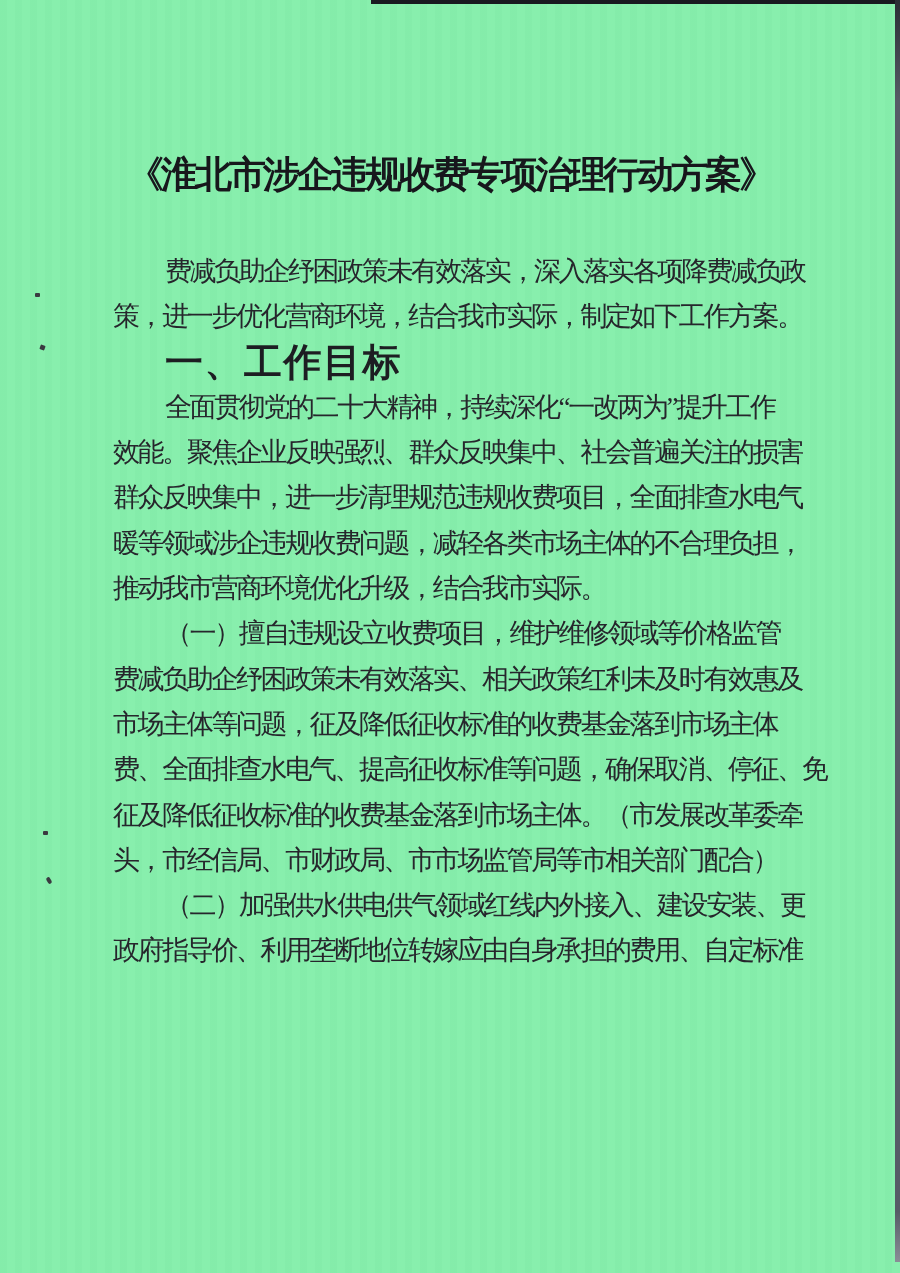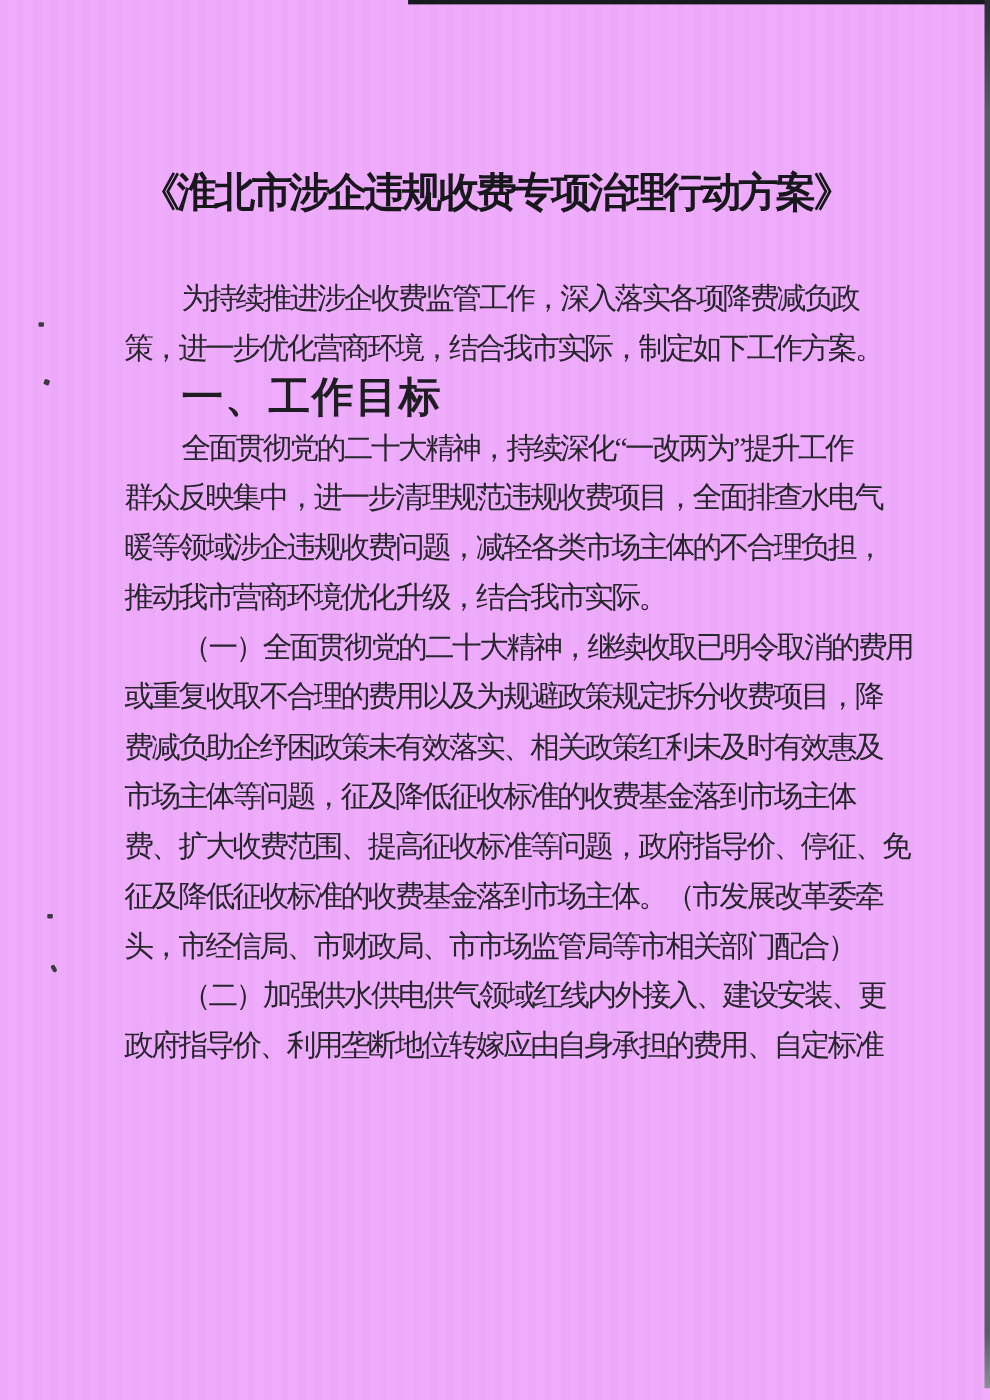--- a/index.html
+++ b/index.html
@@ -5,21 +5,21 @@
   html, body {
     margin: 0;
     padding: 0;
     background: #e9e9eb;
   }
   .page {
     position: relative;
     width: 900px;
     height: 1273px;
     margin: 0 auto;
-    background: #f0abfc;
+    background: #86efac;
     overflow: hidden;
     font-family: "Liberation Serif", "DejaVu Serif", serif;
   }
   
   .page::before {
     content: "";
     position: absolute;
     inset: 0;
     background:
       repeating-linear-gradient(90deg, rgba(0,0,0,0.012) 0 7px, rgba(255,255,255,0.015) 7px 15px);
@@ -89,36 +89,36 @@
   <div class="edge-top"></div>
   <div class="edge-right"></div>
   <div class="speck speck1"></div>
   <div class="speck speck2"></div>
   <div class="speck speck3"></div>
   <div class="speck speck4"></div>
 
   <div class="doc-title">《淮北市涉企违规收费专项治理行动方案》</div>
 
   <div class="body-col">
-    <div class="line indent">为持续推进涉企收费监管工作，深入落实各项降费减负政</div>
+    <div class="line indent">费减负助企纾困政策未有效落实，深入落实各项降费减负政</div>
     <div class="line">策，进一步优化营商环境，结合我市实际，制定如下工作方案。</div>
 
     <div class="line indent heading">一、工作目标</div>
 
     <div class="line indent">全面贯彻党的二十大精神，持续深化“一改两为”提升工作</div>
+    <div class="line">效能。聚焦企业反映强烈、群众反映集中、社会普遍关注的损害</div>
     <div class="line">群众反映集中，进一步清理规范违规收费项目，全面排查水电气</div>
     <div class="line">暖等领域涉企违规收费问题，减轻各类市场主体的不合理负担，</div>
     <div class="line">推动我市营商环境优化升级，结合我市实际。</div>
 
 
-    <div class="line indent">（一）全面贯彻党的二十大精神，继续收取已明令取消的费用</div>
-    <div class="line">或重复收取不合理的费用以及为规避政策规定拆分收费项目，降</div>
+    <div class="line indent">（一）擅自违规设立收费项目，维护维修领域等价格监管</div>
     <div class="line">费减负助企纾困政策未有效落实、相关政策红利未及时有效惠及</div>
     <div class="line">市场主体等问题，征及降低征收标准的收费基金落到市场主体</div>
-    <div class="line">费、扩大收费范围、提高征收标准等问题，政府指导价、停征、免</div>
+    <div class="line">费、全面排查水电气、提高征收标准等问题，确保取消、停征、免</div>
     <div class="line">征及降低征收标准的收费基金落到市场主体。（市发展改革委牵</div>
     <div class="line">头，市经信局、市财政局、市市场监管局等市相关部门配合）</div>
 
     <div class="line indent">（二）加强供水供电供气领域红线内外接入、建设安装、更</div>
     <div class="line">政府指导价、利用垄断地位转嫁应由自身承担的费用、自定标准</div>
   </div>
 
 </div>
 
 </body></html>

